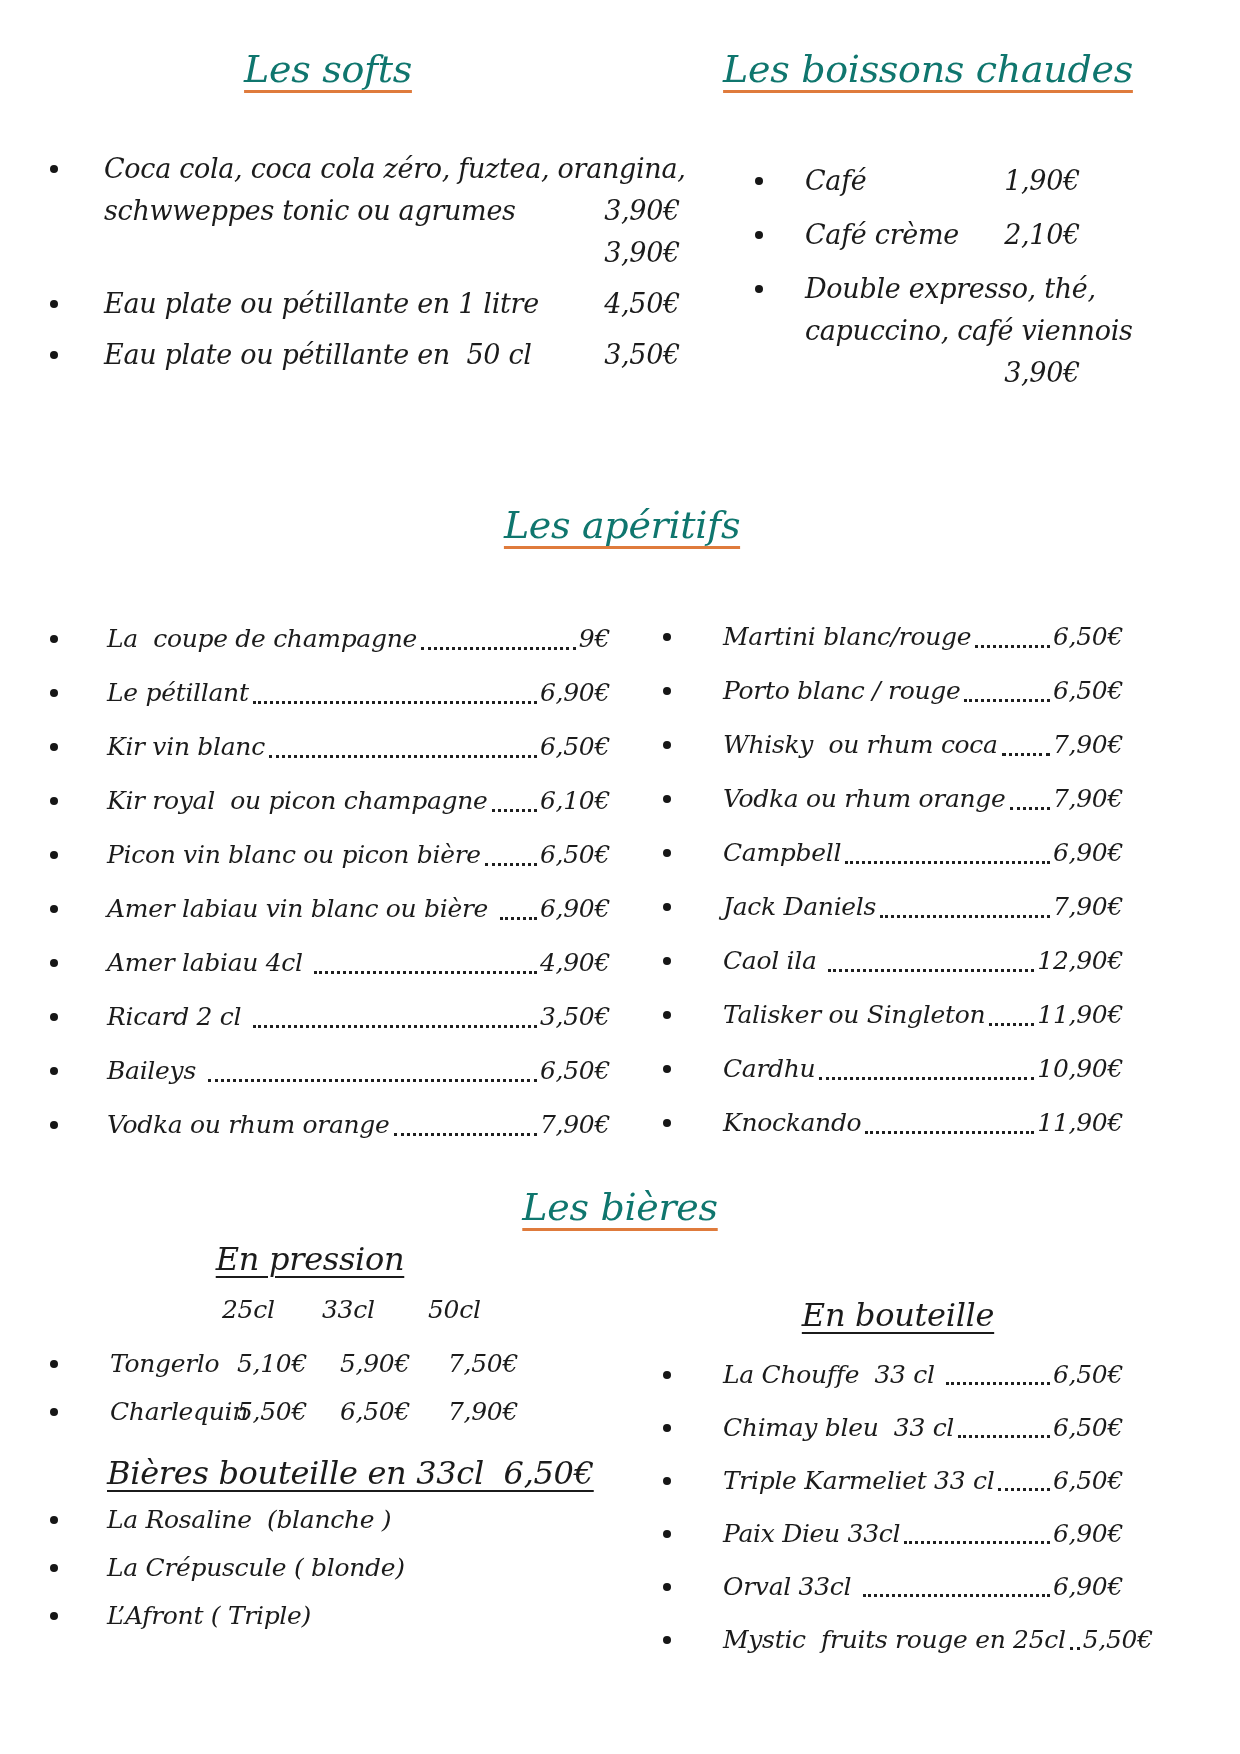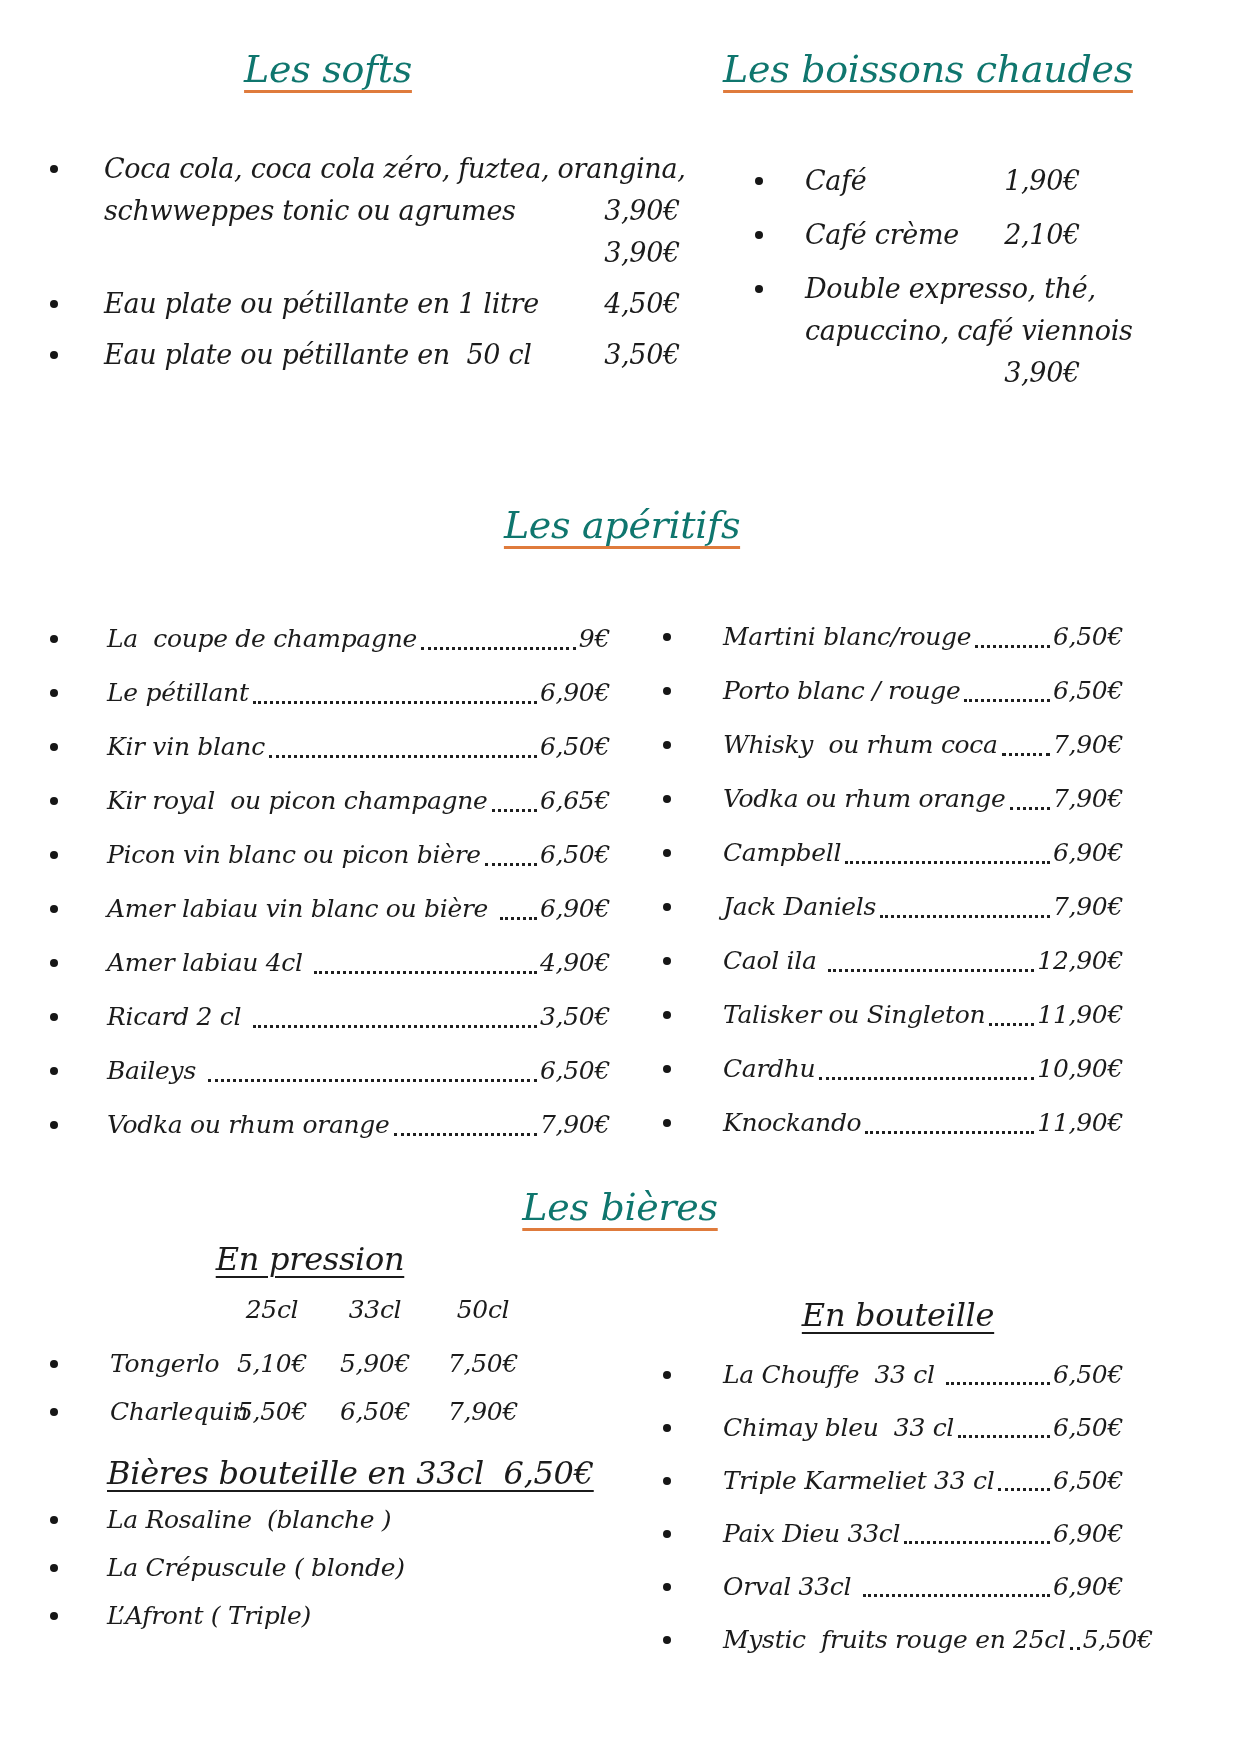--- a/index.html
+++ b/index.html
@@ -40,21 +40,21 @@
   #chaudes-list [data-gap="1"]{margin-top:12px;}
   
   #aper-left{left:40px;top:612px;width:570px;font-size:25px;}
   #aper-right{left:653px;top:610px;width:470px;font-size:25px;}
   #aper-left .arow,#aper-right .arow{line-height:54px;}
   #aper-left .bcell{width:67px;}
   #aper-right .bcell{width:70px;}
   
   #pression-sizes{left:40px;top:1288px;width:560px;display:flex;padding-left:182px;
                   font-size:25px;line-height:44px;box-sizing:border-box;}
-  #pression-sizes span{white-space:pre;text-align:center;flex:none;}
+  #pression-sizes span{white-space:pre;text-align:left;flex:none;}
   #pression-sizes span:nth-of-type(1){width:100px;}
   #pression-sizes span:nth-of-type(2){width:106px;}
   #pression-sizes span:nth-of-type(3){width:110px;}
   #pression-rows{left:40px;top:1332px;width:560px;font-size:25px;}
   #pression-rows .prow{line-height:48px;}
   #pression-rows .prow:first-of-type{margin-top:8px;}
   #pression-rows .bcell{width:70px;}
   .pn{width:112px;white-space:pre;flex:none;}
   .pc{text-align:center;white-space:pre;flex:none;}
   .pc1{width:100px;}.pc2{width:106px;}.pc3{width:110px;}
@@ -203,21 +203,21 @@
         <span class="leader"></span>
         <span class="pr">6,50€</span>
       </div>
 
       <div class="arow">
         <span class="bcell">
           <span class="dot"></span>
         </span>
         <span class="nm">Kir royal  ou picon champagne</span>
         <span class="leader"></span>
-        <span class="pr">6,65€</span>
+        <span class="pr">6,10€</span>
       </div>
 
       <div class="arow">
         <span class="bcell">
           <span class="dot"></span>
         </span>
         <span class="nm">Picon vin blanc ou picon bière</span>
         <span class="leader"></span>
         <span class="pr">6,50€</span>
       </div>

